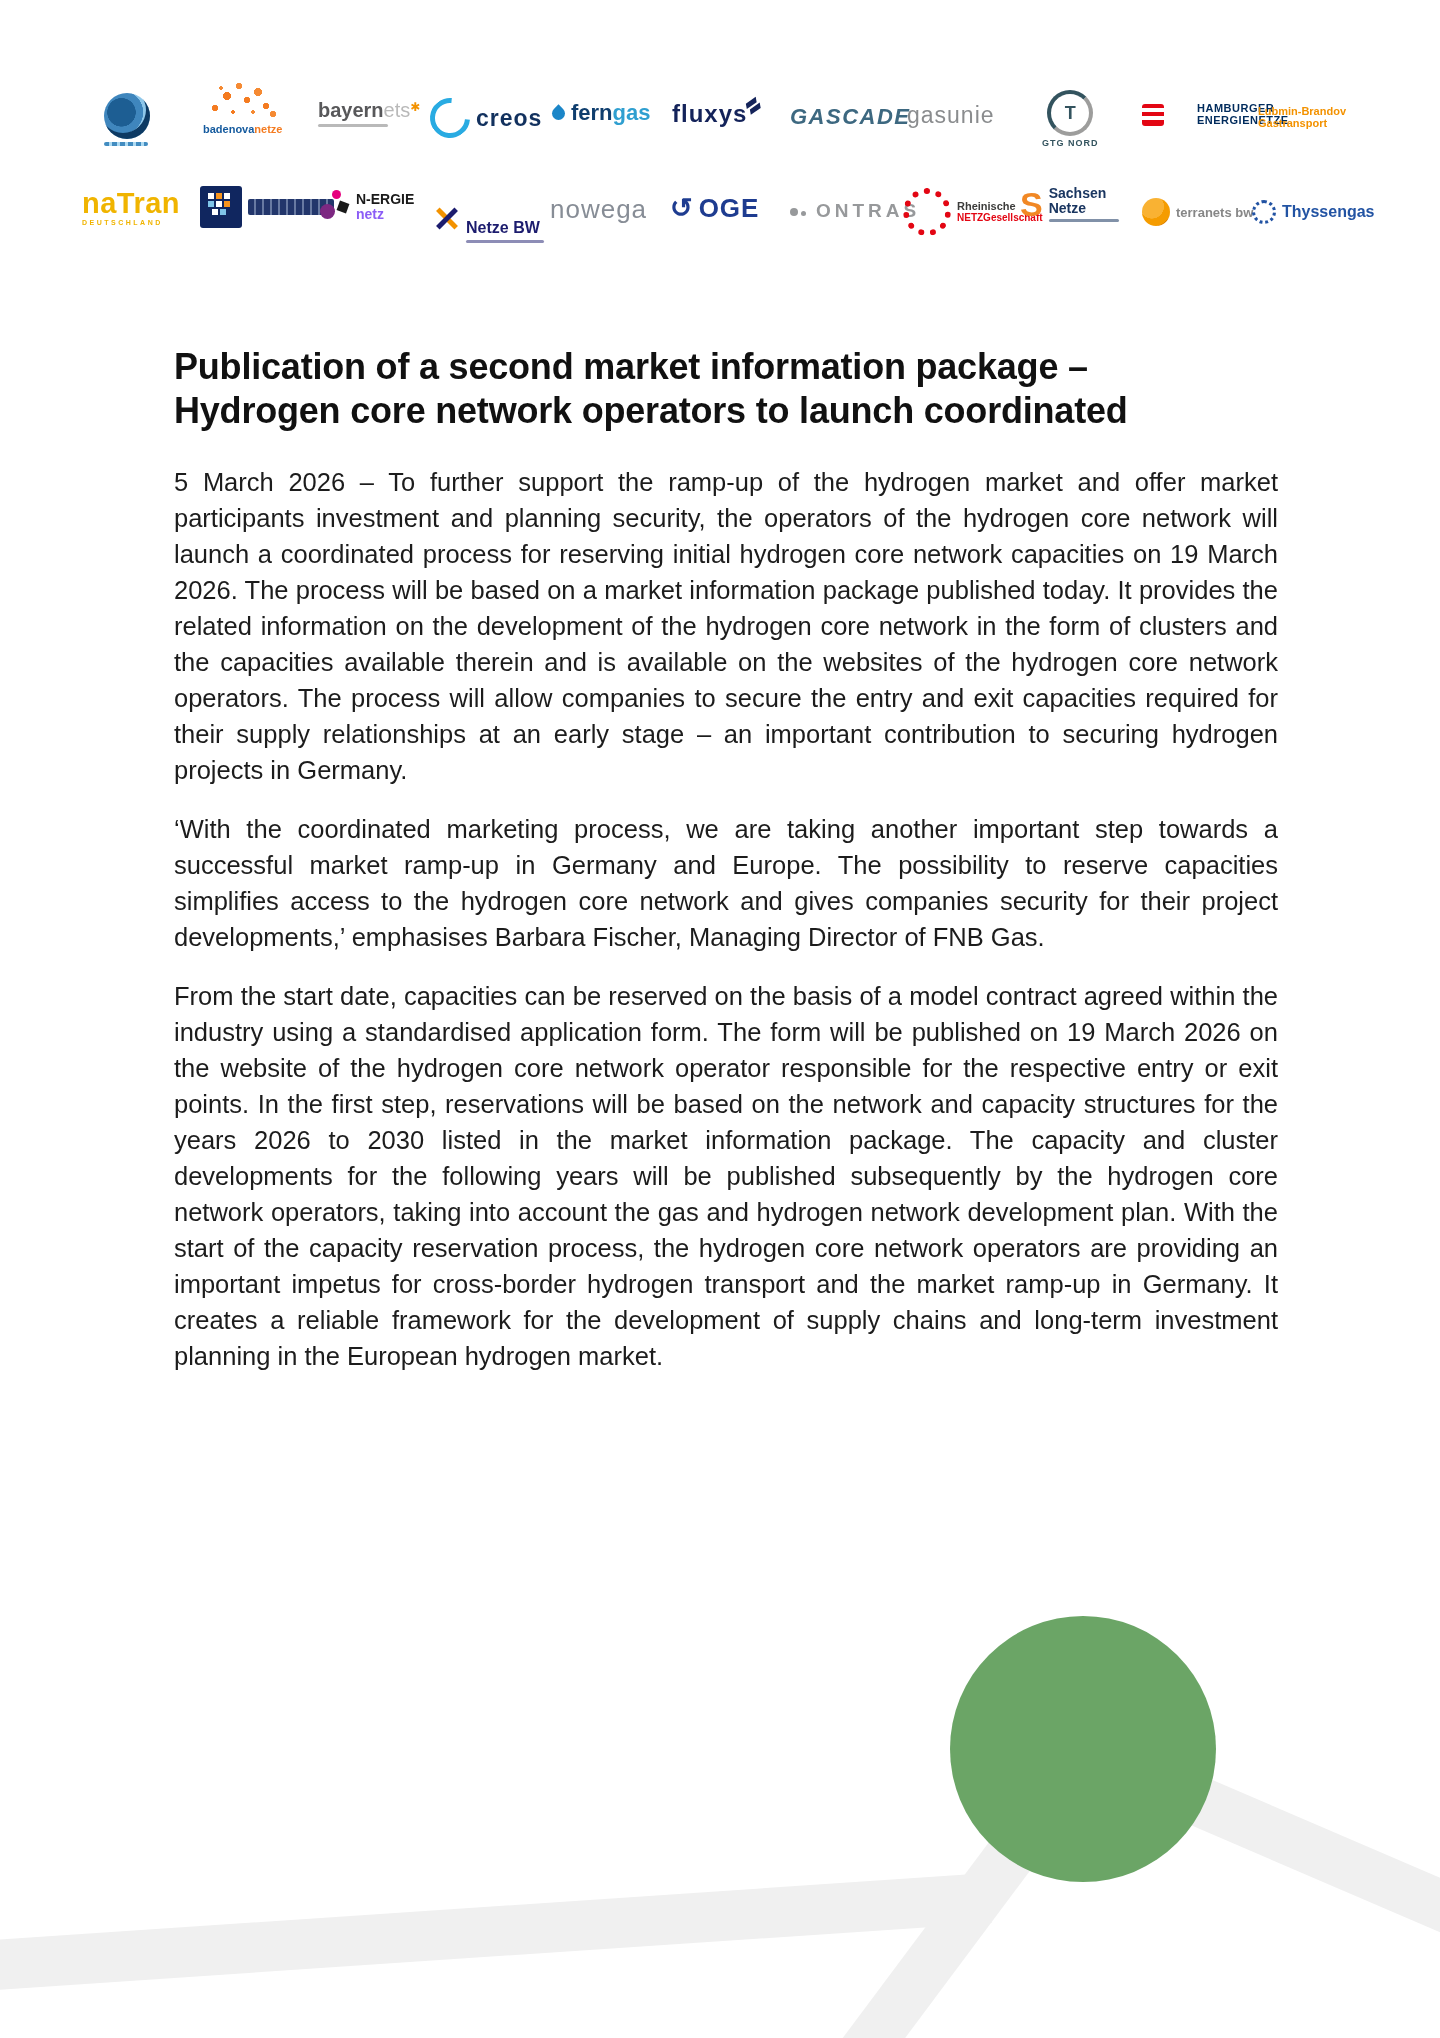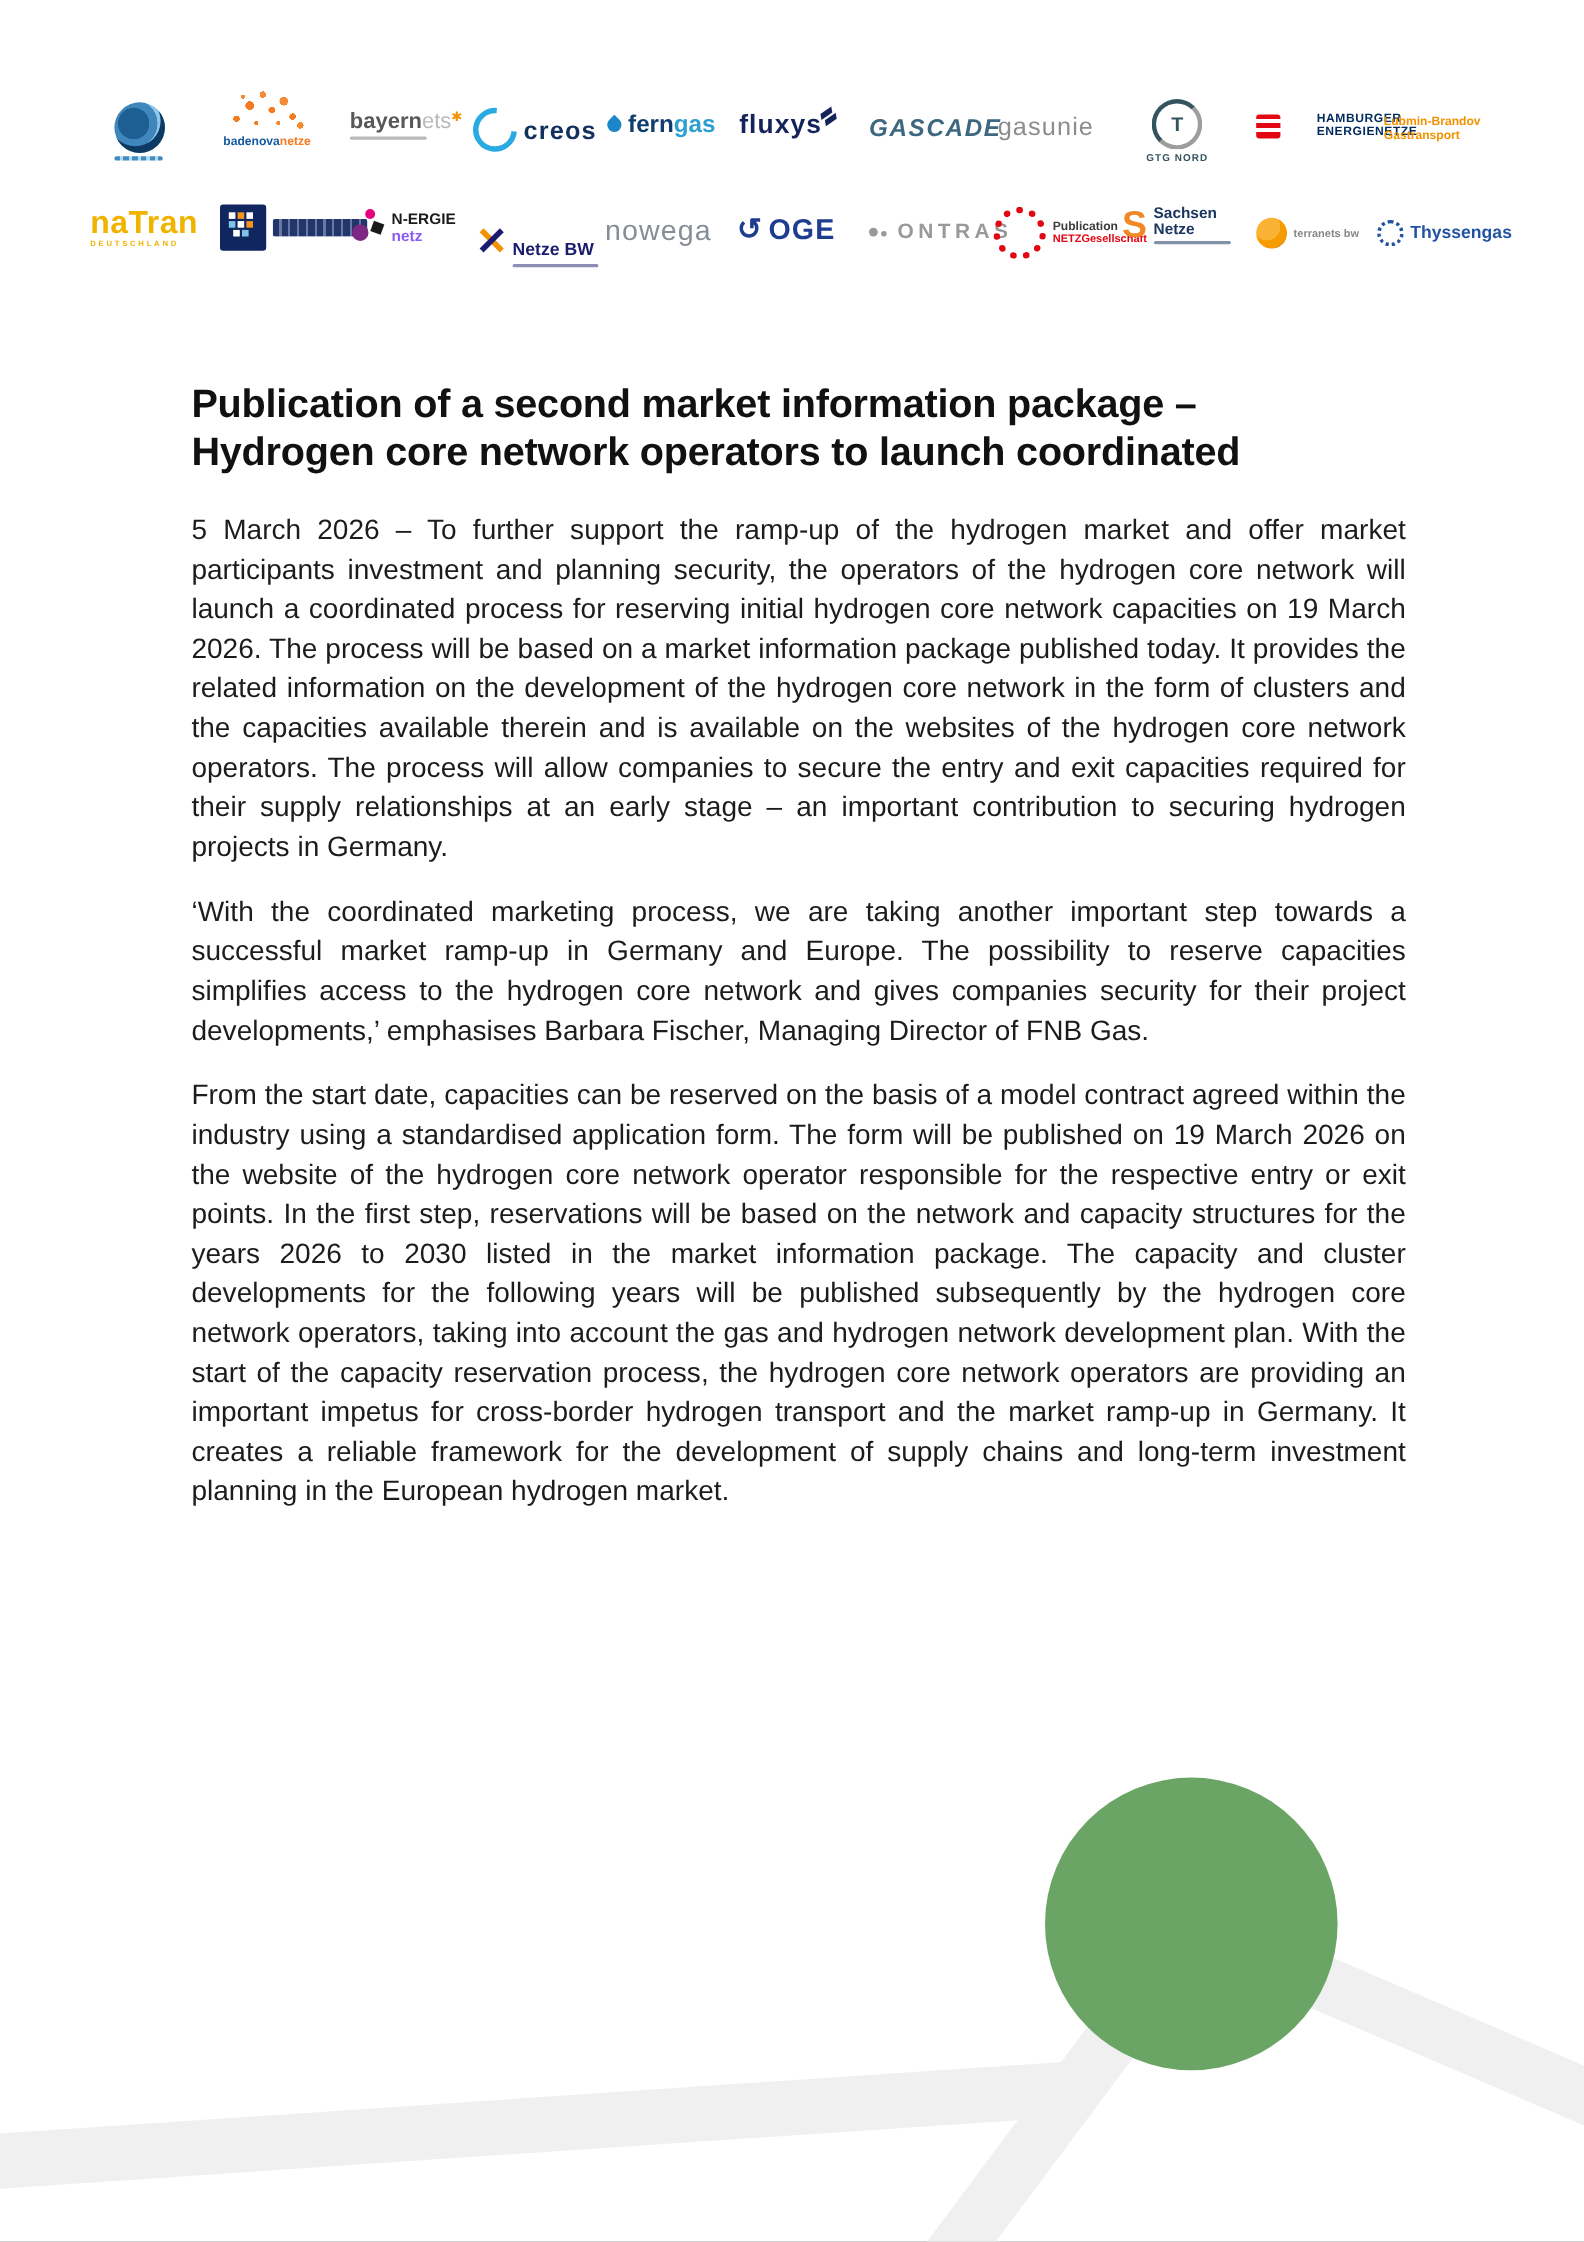--- a/index.html
+++ b/index.html
@@ -77,21 +77,21 @@
   .ontras-dots .small{width:5px;height:5px;margin-left:3px;}
   .ontras-word{font-size:19px;font-weight:600;color:#97999b;letter-spacing:4px;margin-left:4px;}
   .rng-ring{width:36px;height:36px;border-radius:50%;border:6px dotted #e30613;}
   .rng1{font-size:11px;font-weight:700;color:#3c3c3b;}
   .rng2{font-size:10px;font-weight:700;color:#e30613;}
   .sachsen-s{font-size:34px;font-weight:900;color:#f18825;line-height:1;}
   .sachsen-t{font-size:14px;font-weight:800;color:#1a3660;}
   .sachsen-tag{width:70px;height:3px;background:#1a3660;opacity:.55;margin-top:4px;border-radius:2px;}
   .terra-icon{width:28px;height:28px;border-radius:50%;
     background:radial-gradient(circle at 35% 30%,#f9b233 0 45%,#f59c00 46% 75%,#d97f00 76% 100%);}
-  .terra-word{font-size:10px;font-weight:700;color:#878787;}
+  .terra-word{font-size:13px;font-weight:700;color:#878787;}
   .thy-icon{width:18px;height:18px;border-radius:50%;border:3px dotted #2253a3;}
   .thy-word{font-size:16px;font-weight:700;color:#2253a3;}
   .tagline-smudge{height:3px;background:#b9b9b9;border-radius:2px;margin-top:3px;}
   
   .article{position:absolute;left:174px;top:345px;width:1104px;}
   .article h1{margin:0 0 30px 0;font-size:36px;line-height:1.23;font-weight:800;color:#111;letter-spacing:-.2px;}
   .article h1 span{display:block;}
   .article p{margin:0 0 23px 0;font-size:25.5px;line-height:36px;text-align:justify;color:#1c1c1c;}
   
   .decor-svg{position:absolute;left:0;top:0;pointer-events:none;}
@@ -220,21 +220,21 @@
   </div>
 
   <div class="logo" style="left:790px;top:200px;">
     <span class="ontras-dots"><i class="big"></i><i class="small"></i></span>
     <span class="ontras-word">ONTRAS</span>
   </div>
 
   <div class="logo" style="left:903px;top:188px;">
     <span class="rng-ring"></span>
     <div class="stack">
-      <span class="rng1">Publication</span>
+      <span class="rng1">Rheinische</span>
       <span class="rng2">NETZGesellschaft</span>
     </div>
   </div>
 
   <div class="logo" style="left:1020px;top:186px;">
     <span class="sachsen-s">S</span>
     <div class="stack">
       <span class="sachsen-t">Sachsen</span>
       <span class="sachsen-t">Netze</span>
       <span class="sachsen-tag"></span>

